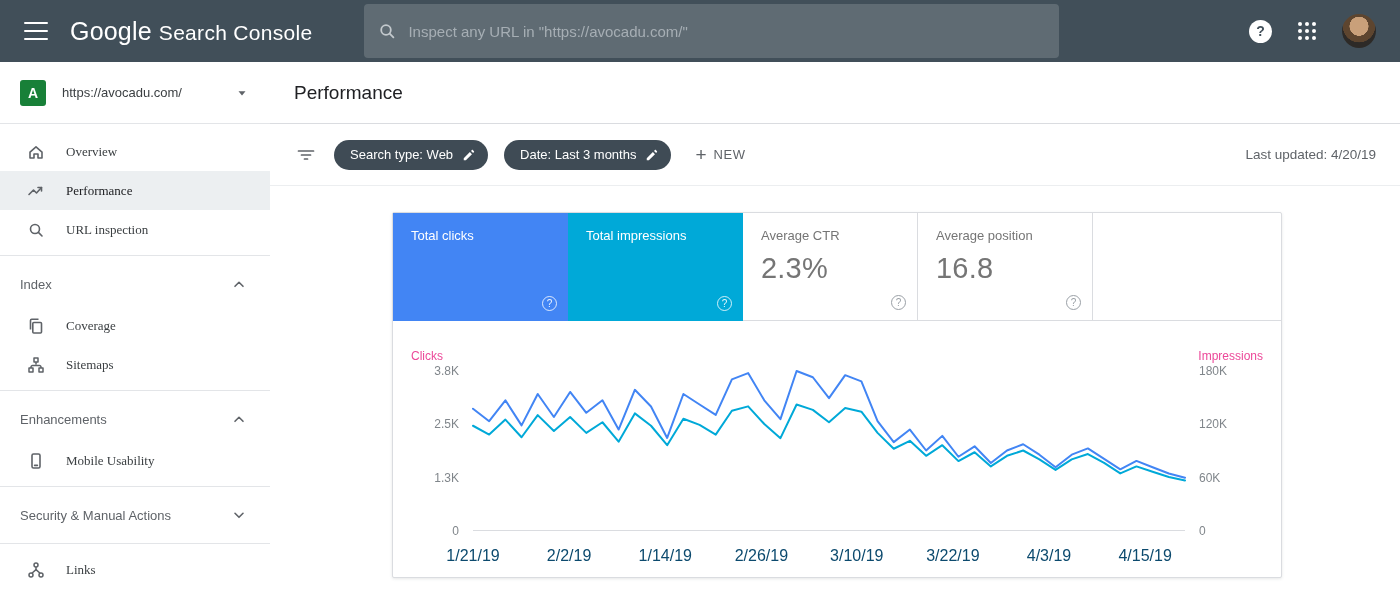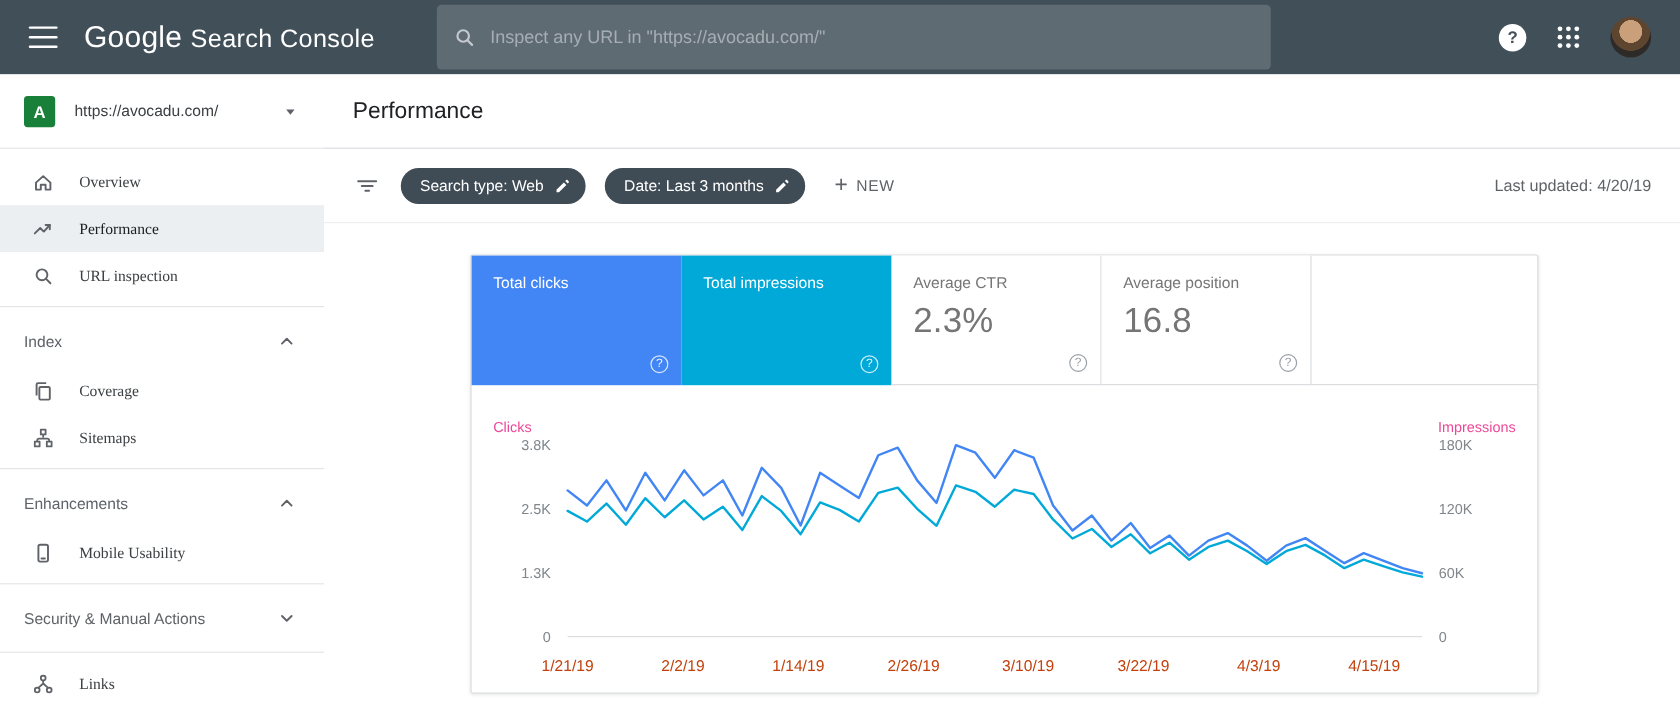--- a/index.html
+++ b/index.html
@@ -69,21 +69,21 @@
   .chart-head { grid-column:1/4; display:flex; justify-content:space-between; font-size:12px; color:#ec4899; align-items:flex-end; }
   .yticks { position:relative; grid-row:2; }
   .yticks.left { grid-column:1; }
   .yticks.right { grid-column:3; }
   .ytick { position:absolute; font-size:12px; color:#80868b; transform:translateY(-50%); white-space:nowrap; }
   .yticks.left .ytick { right:0; }
   .yticks.right .ytick { left:0; }
   .plot { grid-column:2; grid-row:2; position:relative; border-bottom:1px solid #dadce0; }
   .plot svg { position:absolute; left:0; top:0; width:100%; height:100%; overflow:visible; }
   .xticks { grid-column:2; grid-row:3; position:relative; }
-  .xtick { position:absolute; top:8px; transform:translateX(-50%); font-size:13px; color:#c2410c; white-space:nowrap; }
+  .xtick { position:absolute; top:8px; transform:translateX(-50%); font-size:16px; color:#0c4a6e; white-space:nowrap; }
 </style>
 </head>
 <body>
 
 <div class="app">
 
   <header class="topbar">
     <button class="hamburger" aria-label="menu">
       <span></span>
         <span></span>

